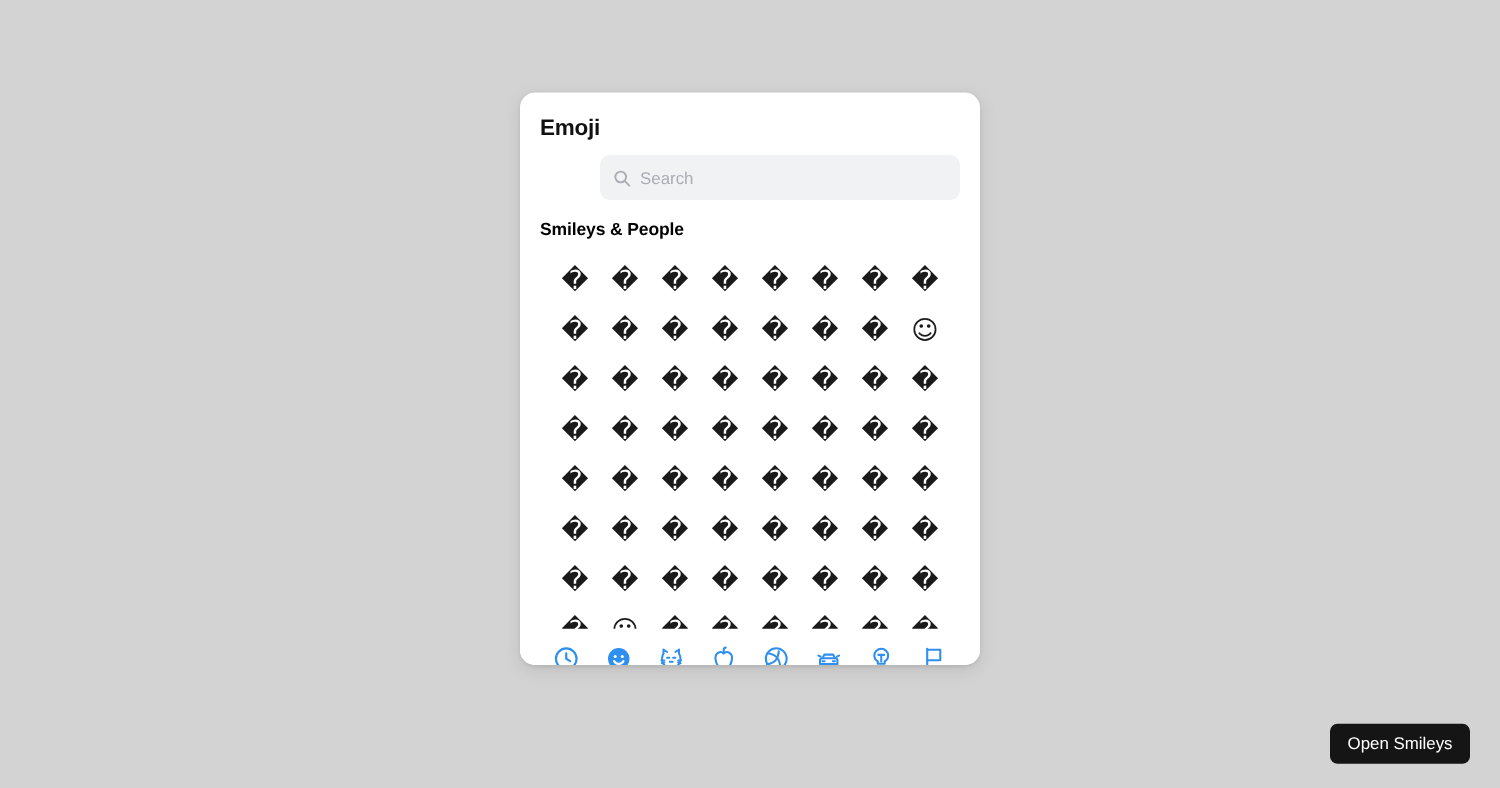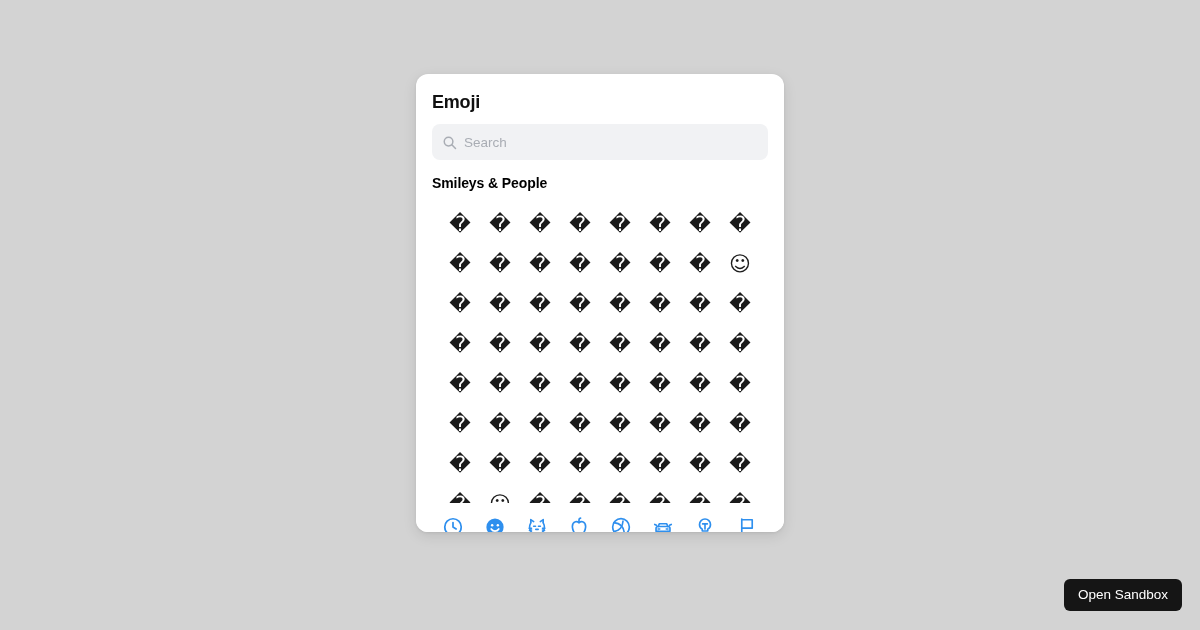--- a/index.html
+++ b/index.html
@@ -48,20 +48,21 @@
   }
   .search-field {
     position: relative;
     height: 36px;
     background: #f1f2f4;
     border-radius: 8px;
     display: flex;
     align-items: center;
     padding: 0 10px;
     box-sizing: border-box;
+    margin-left: 48px;
   }
   .search-icon {
     width: 15px;
     height: 15px;
     flex: 0 0 auto;
     margin-right: 7px;
     display: block;
     color: #a9adb4;
   }
   .search-input {
@@ -314,13 +315,13 @@
     <button class="tab">
       <svg width="22" height="22" viewBox="0 0 24 24" fill="none" stroke="currentColor" stroke-width="1.8" stroke-linecap="round" stroke-linejoin="round">
         <path d="M6.3 21V3.4"></path>
         <path d="M6.3 4.1h11.4v9.2H6.3"></path>
       </svg>
     </button>
 
   </div>
 </div>
 
-<button id="open-sandbox">Open Sandbox</button>
+<button id="open-sandbox">Open Smileys</button>
 
 </body></html>

